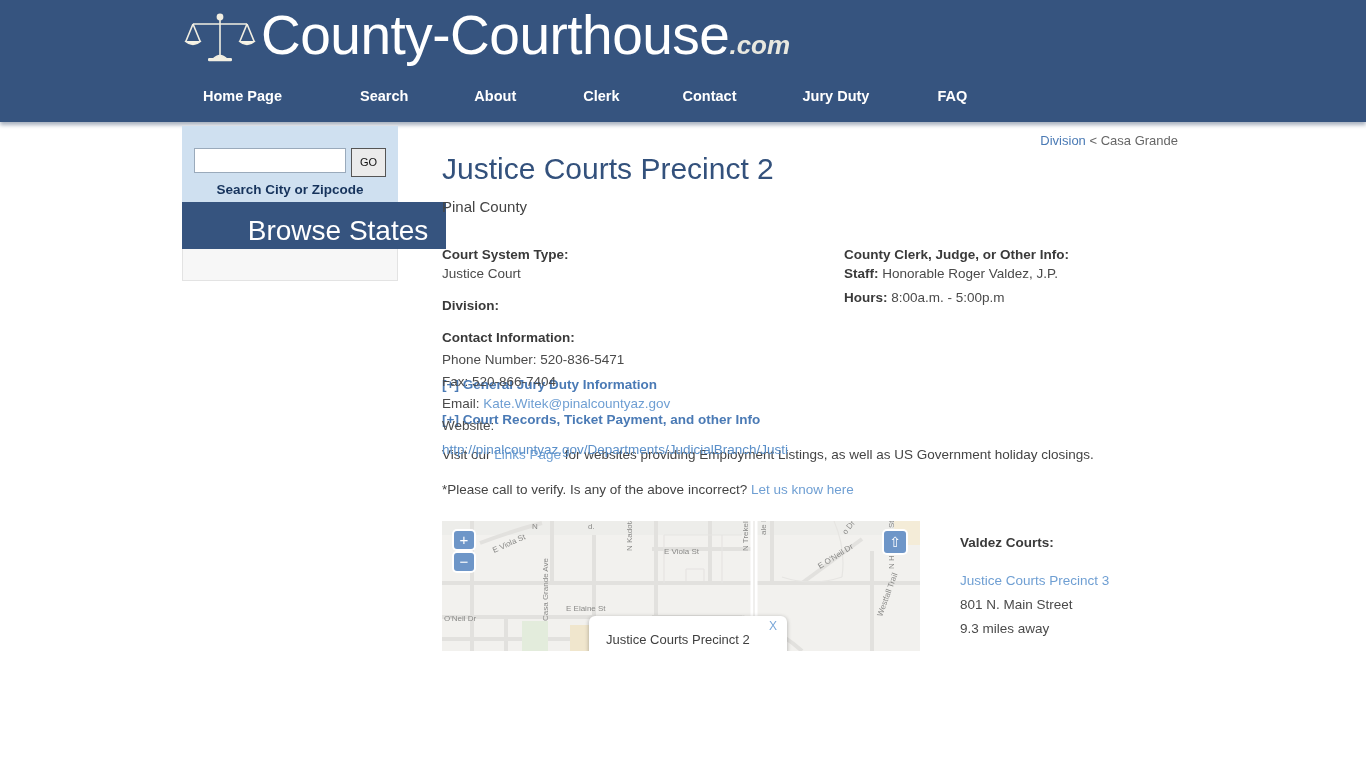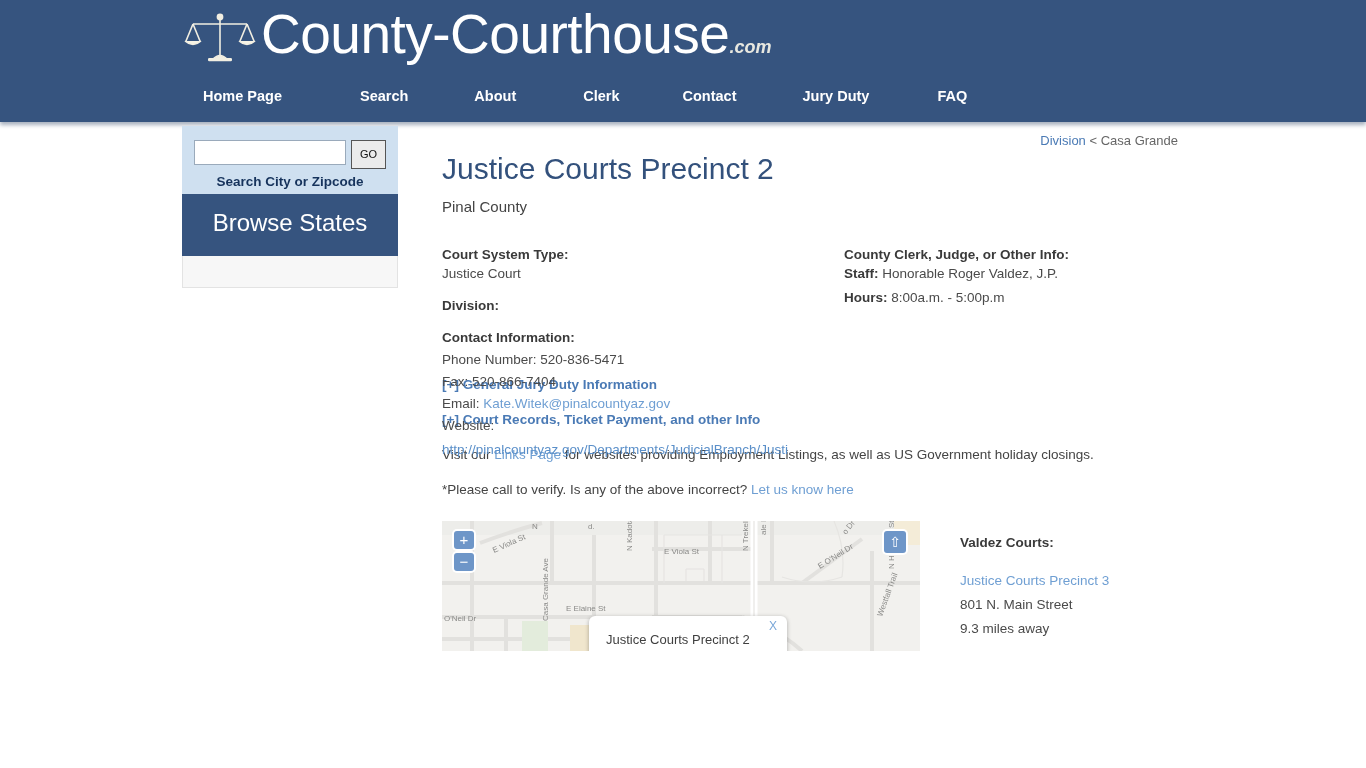--- a/index.html
+++ b/index.html
@@ -47,21 +47,21 @@
     margin-left: 4px;
     color: #ffffff;
     font-size: 55px;
     line-height: 58px;
     font-weight: 400;
     letter-spacing: -0.5px;
     white-space: nowrap;
     font-family: "Liberation Sans", sans-serif;
   }
   #brand-tld {
-    font-size: 18px;
+    font-size: 26px;
     font-style: italic;
     font-weight: 700;
     color: #e8e8e0;
     letter-spacing: 0;
   }
   #nav {
     position: absolute;
     left: 20px; top: 88px;
     display: flex;
   }
@@ -76,24 +76,24 @@
   }
 
   
   #sidebar {
     position: absolute;
     left: 182px; top: 126px;
     width: 216px;
   }
   #search-panel {
     background: #cfe0f0;
-    padding: 14px 12px 6px 12px;
+    padding: 22px 12px 6px 12px;
     box-sizing: border-box;
     width: 216px;
-    height: 68px;
+    height: 76px;
   }
   #search-row { display: flex; align-items: stretch; }
   #search-input {
     width: 152px;
     height: 25px;
     border: 1px solid #9aaabb;
     background: #ffffff;
     box-sizing: border-box;
     font-size: 13px;
     padding: 0 4px;
@@ -118,28 +118,29 @@
   #search-caption {
     text-align: center;
     font-size: 13.5px;
     font-weight: 700;
     color: #16335c;
     margin-top: 5px;
     font-family: "Liberation Sans", sans-serif;
   }
   #browse-states {
     width: 216px;
-    height: 62px;
+    height: 47px;
     background: #36547f;
     color: #ffffff;
-    font-size: 24px;
+    font-size: 28px;
     line-height: 57px;
     text-align: center;
     cursor: pointer;
     font-family: "Liberation Sans", sans-serif;
+    padding-left: 48px;
   }
   #sidebar-footer {
     width: 216px;
     height: 32px;
     background: #f7f7f7;
     border: 1px solid #e3e3e3;
     border-top: none;
     box-sizing: border-box;
   }
 

